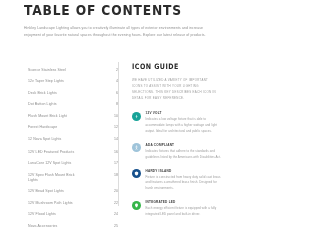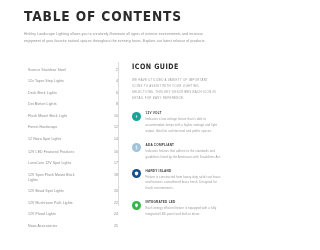--- a/index.html
+++ b/index.html
@@ -17,21 +17,21 @@
 
   .page {
     position: absolute;
     inset: 0;
     background: #ffffff;
     padding: 0;
   }
 
   
   .header {
-    padding: 9px 22px 0 24px;
+    padding: 3px 22px 0 24px;
   }
   .page-title {
     font-family: "DejaVu Sans Condensed", "Liberation Sans Narrow", "Liberation Sans", sans-serif;
     font-size: 14.5px;
     font-weight: 700;
     letter-spacing: 0.9px;
     color: #2b2b2b;
     line-height: 1.05;
     transform: scaleX(0.94);
     transform-origin: left center;

